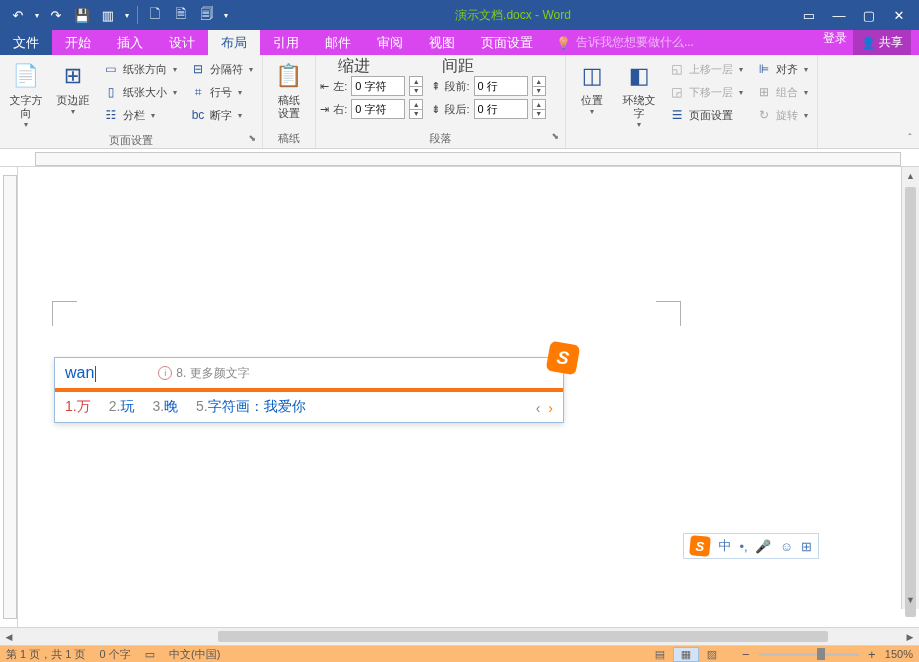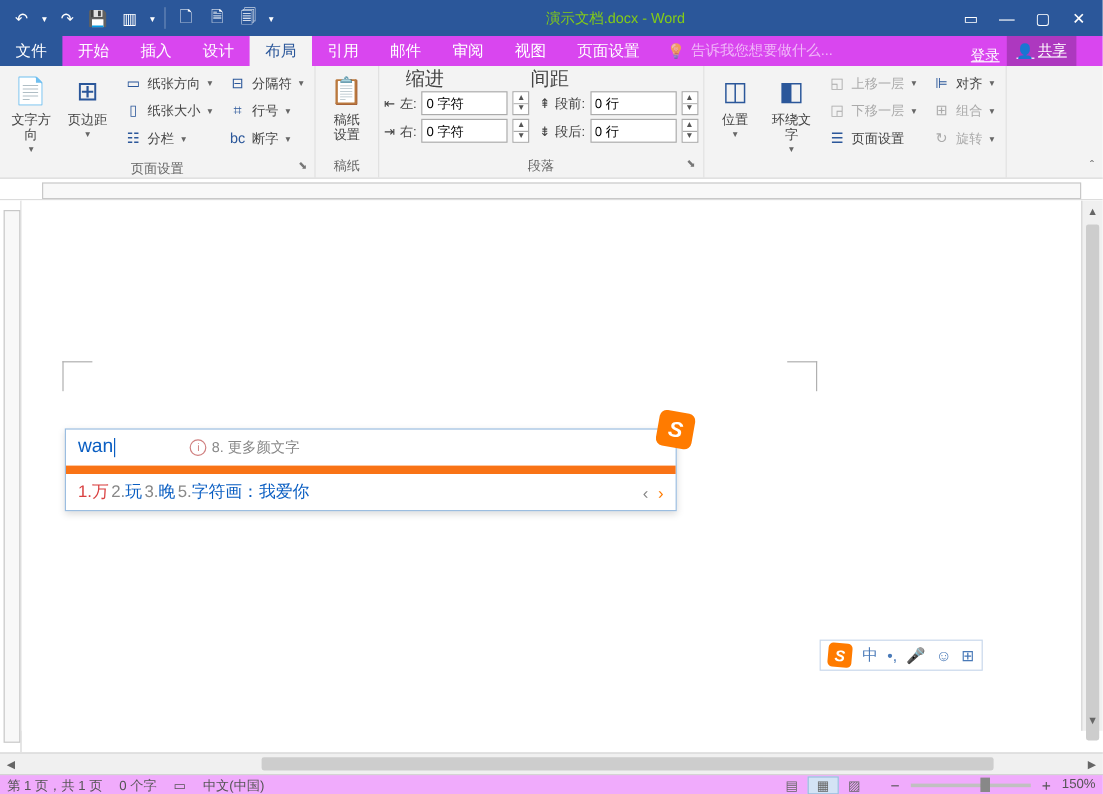--- a/index.html
+++ b/index.html
@@ -13,21 +13,21 @@
 .title-text { flex: 1; text-align: center; color: #84cc16; font-size: 12px; }
 .win-controls { display: flex; align-items: center; gap: 2px; padding-right: 6px; }
 .win-btn { width: 28px; height: 24px; display: flex; align-items: center; justify-content: center; cursor: pointer; color: #fff; font-size: 13px; }
 
 
 .menu-bar { height: 25px; background: #d946ef; display: flex; align-items: stretch; color: #fff; }
 .menu-tab { padding: 0 13px; display: flex; align-items: center; cursor: pointer; font-size: 13px; }
 .menu-tab.file { background: #2b579a; }
 .menu-tab.active { background: #f3f3f3; color: #2b579a; }
 .tell-me { flex: 1; display: flex; align-items: center; padding-left: 10px; color: rgba(255,255,255,0.6); gap: 5px; }
-.menu-right { display: flex; align-items: flex-end; gap: 6px; padding-right: 22px; text-decoration: underline; }
+.menu-right { display: flex; align-items: flex-start; gap: 6px; padding-right: 8px; }
 .share-btn { display: flex; align-items: center; gap: 3px; padding: 0 8px; background: rgba(0,0,0,0.2); height: 100%; }
 
 
 .ribbon { height: 94px; background: #f3f3f3; border-bottom: 1px solid #d4d4d4; display: flex; }
 .ribbon-group { border-right: 1px solid #e1e1e1; display: flex; flex-direction: column; padding: 3px 4px 0; }
 .ribbon-group-body { flex: 1; display: flex; align-items: flex-start; gap: 3px; }
 .ribbon-group-label { text-align: center; font-size: 11px; color: #666; padding: 2px 0; position: relative; }
 .ribbon-group-label .launcher { position: absolute; right: 2px; top: 2px; font-size: 9px; color: #777; cursor: pointer; }
 
 .big-btn { display: flex; flex-direction: column; align-items: center; justify-content: flex-start; width: 44px; padding: 2px; cursor: pointer; }
@@ -36,67 +36,67 @@
 .big-btn .dd { font-size: 8px; color: #666; }
 
 .small-btn-col { display: flex; flex-direction: column; gap: 1px; }
 .small-btn { display: flex; align-items: center; gap: 4px; padding: 2px 5px; cursor: pointer; font-size: 11px; color: #444; height: 22px; white-space: nowrap; }
 .small-btn .si { width: 16px; height: 16px; display: inline-flex; align-items: center; justify-content: center; color: #2b579a; font-size: 12px; }
 .small-btn .dd { font-size: 8px; color: #666; margin-left: 2px; }
 .small-btn.disabled { color: #aaa; }
 .small-btn.disabled .si { color: #aaa; }
 
 .indent-row { display: flex; align-items: center; gap: 4px; height: 22px; font-size: 11px; color: #444; }
-.indent-row input { width: 72px; height: 20px; font-size: 11px; border: 1px solid #ababab; padding: 0 3px; }
+.indent-row input { width: 54px; height: 20px; font-size: 11px; border: 1px solid #ababab; padding: 0 3px; }
 .spinner { display: flex; flex-direction: column; border: 1px solid #ababab; height: 20px; width: 14px; }
 .spinner div { flex: 1; display: flex; align-items: center; justify-content: center; font-size: 7px; color: #555; background: #fff; cursor: pointer; }
 .spinner div:first-child { border-bottom: 1px solid #ababab; }
 .indent-header { font-size: 16px; color: #444; height: 16px; display: flex; align-items: center; padding-left: 18px; }
 
 
 .ruler-h { height: 18px; background: #fff; border-bottom: 1px solid #d4d4d4; position: relative; }
 .ruler-h::after { content:""; position:absolute; left:35px; right:18px; top:3px; height:12px; background:#f8f8f8; border:1px solid #c8c8c8; }
 .doc-area { position: absolute; top: 167px; left: 0; right: 0; bottom: 35px; background: #fff; overflow: hidden; }
 .ruler-v { position:absolute; left:0; top:0; width:18px; bottom:0; background:#fff; border-right:1px solid #d4d4d4; }
 .ruler-v::after { content:""; position:absolute; top:8px; bottom:8px; left:3px; width:12px; background:#f8f8f8; border:1px solid #c8c8c8; }
 .page-canvas { position:absolute; left:18px; right:18px; top:0; bottom:18px; background:#fff; }
 .corner { position:absolute; width:25px; height:25px; border-color:#b0b0b0; }
 .corner.tl { left:34px; top:134px; border-left:1px solid #b0b0b0; border-top:1px solid #b0b0b0; }
 .corner.tr { right:220px; top:134px; border-right:1px solid #b0b0b0; border-top:1px solid #b0b0b0; }
 
 
 .ime { position:absolute; left:36px; top:190px; width:510px; background:#fff; border:1px solid #9bbde0; box-shadow:0 2px 6px rgba(0,0,0,0.15); }
-.ime-top { display:flex; align-items:center; padding:6px 10px; border-bottom:7px solid #f97316; gap:12px; }
+.ime-top { display:flex; align-items:center; padding:6px 10px; border-bottom:4px solid #f97316; gap:12px; }
 .ime-input { color:#0a5ec2; font-size:16px; font-weight:500; position:relative; }
 .ime-input::after { content:""; display:inline-block; width:1px; height:16px; background:#0a5ec2; margin-left:1px; vertical-align:middle; animation:blink 1s infinite; }
 @keyframes blink { 50% { opacity:0; } }
 .ime-more { color:#888; font-size:12px; display:flex; align-items:center; gap:4px; margin-left:50px; }
 .ime-more .circ { display:inline-flex; width:14px; height:14px; border:1px solid #d08080; border-radius:50%; align-items:center; justify-content:center; font-size:9px; color:#d08080; }
 .ime-logo { position:absolute; right:-15px; top:-15px; width:30px; height:30px; background:#ff7b00; border-radius:6px; transform:rotate(10deg); display:flex; align-items:center; justify-content:center; color:#fff; font-weight:bold; font-size:18px; font-style:italic; }
-.ime-cand { display:flex; align-items:flex-end; padding:6px 10px; gap:2px; font-size:14px; }
+.ime-cand { display:flex; align-items:flex-end; padding:6px 10px; gap:18px; font-size:14px; }
 .cand { cursor:pointer; white-space:nowrap; }
 .cand .num { color:#888; }
 .cand.first .num { color:#d94040; }
 .cand.first .txt { color:#d94040; }
 .cand .txt { color:#0a5ec2; }
 .ime-nav { margin-left:auto; display:flex; gap:8px; }
 .ime-nav span { color:#888; cursor:pointer; }
 .ime-nav span.next { color:#ff7b00; }
 
 
 .scroll-v { position:absolute; right:0; top:0; width:18px; bottom:18px; background:#f0f0f0; border-left:1px solid #d4d4d4; }
 .scroll-v .arrow { height:18px; display:flex; align-items:center; justify-content:center; font-size:9px; color:#666; cursor:pointer; }
 .scroll-v .thumb { position:absolute; left:3px; right:3px; top:20px; height:430px; background:#cdcdcd; border-radius:2px; }
 .scroll-h { position:absolute; left:0; right:0; bottom:17px; height:18px; background:#f0f0f0; border-top:1px solid #d4d4d4; display:flex; }
 .scroll-h .arrow { width:18px; display:flex; align-items:center; justify-content:center; font-size:9px; color:#666; cursor:pointer; }
 .scroll-h .track { flex:1; position:relative; }
 .scroll-h .thumb { position:absolute; top:3px; bottom:3px; left:200px; width:610px; background:#cdcdcd; border-radius:2px; }
 
 
-.status-bar { position:absolute; left:0; right:0; bottom:0; height:17px; background:#f0abfc; border-top:1px solid #d4d4d4; display:flex; align-items:center; font-size:11px; color:#555; padding:0 6px; gap:14px; }
+.status-bar { position:absolute; left:0; right:0; bottom:0; height:17px; background:#fdba74; border-top:1px solid #d4d4d4; display:flex; align-items:center; font-size:11px; color:#555; padding:0 6px; gap:14px; }
 .status-bar .spacer { flex:1; }
 .view-btns { display:flex; gap:0; }
 .view-btn { width:26px; height:15px; display:flex; align-items:center; justify-content:center; border:1px solid transparent; cursor:pointer; font-size:11px; color:#666; }
 .view-btn.active { background:#d4e3f5; border-color:#9bbde0; }
 .zoom-slider { display:flex; align-items:center; gap:6px; }
 .zoom-slider .track { width:100px; height:3px; background:#c0c0c0; position:relative; }
 .zoom-slider .thumb { position:absolute; width:8px; height:12px; background:#888; top:-5px; left:58px; }
 .zoom-btn { cursor:pointer; font-size:13px; color:#555; width:14px; text-align:center; }
 
 

